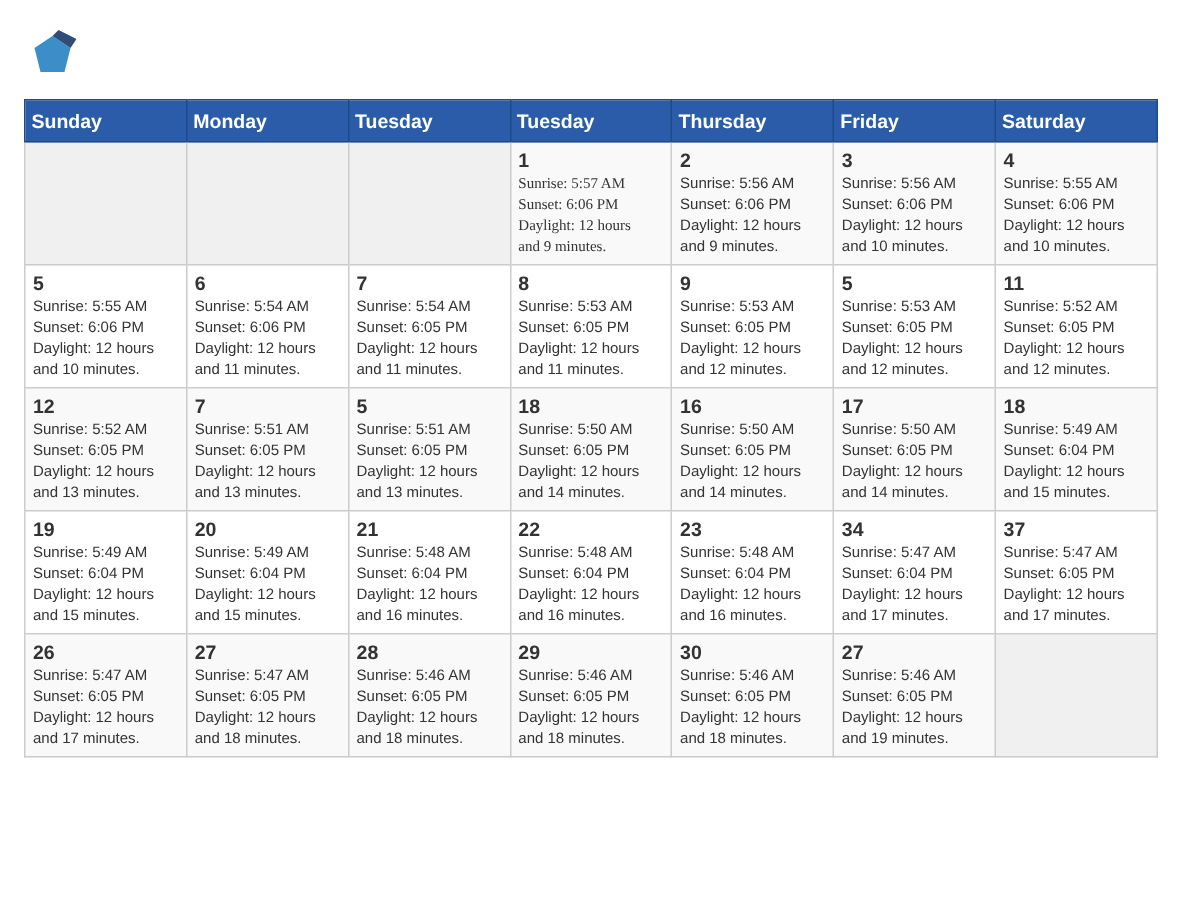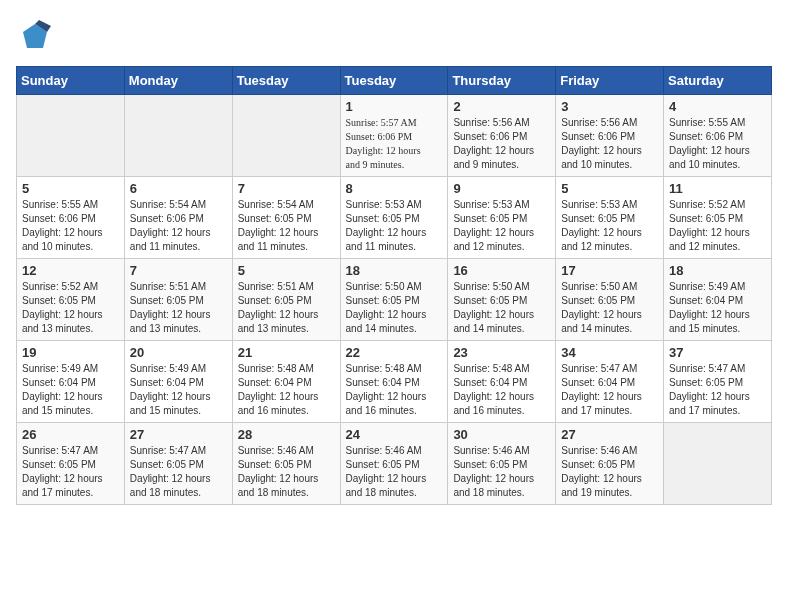--- a/index.html
+++ b/index.html
@@ -321,21 +321,21 @@
 and 18 minutes.</div>
           </td>
           <td>
             <span class="day-num">28</span>
             <div class="day-info" style="white-space: pre-line;">Sunrise: 5:46 AM
 Sunset: 6:05 PM
 Daylight: 12 hours
 and 18 minutes.</div>
           </td>
           <td>
-            <span class="day-num">24</span>
+            <span class="day-num">29</span>
             <div class="day-info" style="white-space: pre-line;">Sunrise: 5:46 AM
 Sunset: 6:05 PM
 Daylight: 12 hours
 and 18 minutes.</div>
           </td>
           <td>
             <span class="day-num">30</span>
             <div class="day-info" style="white-space: pre-line;">Sunrise: 5:46 AM
 Sunset: 6:05 PM
 Daylight: 12 hours

